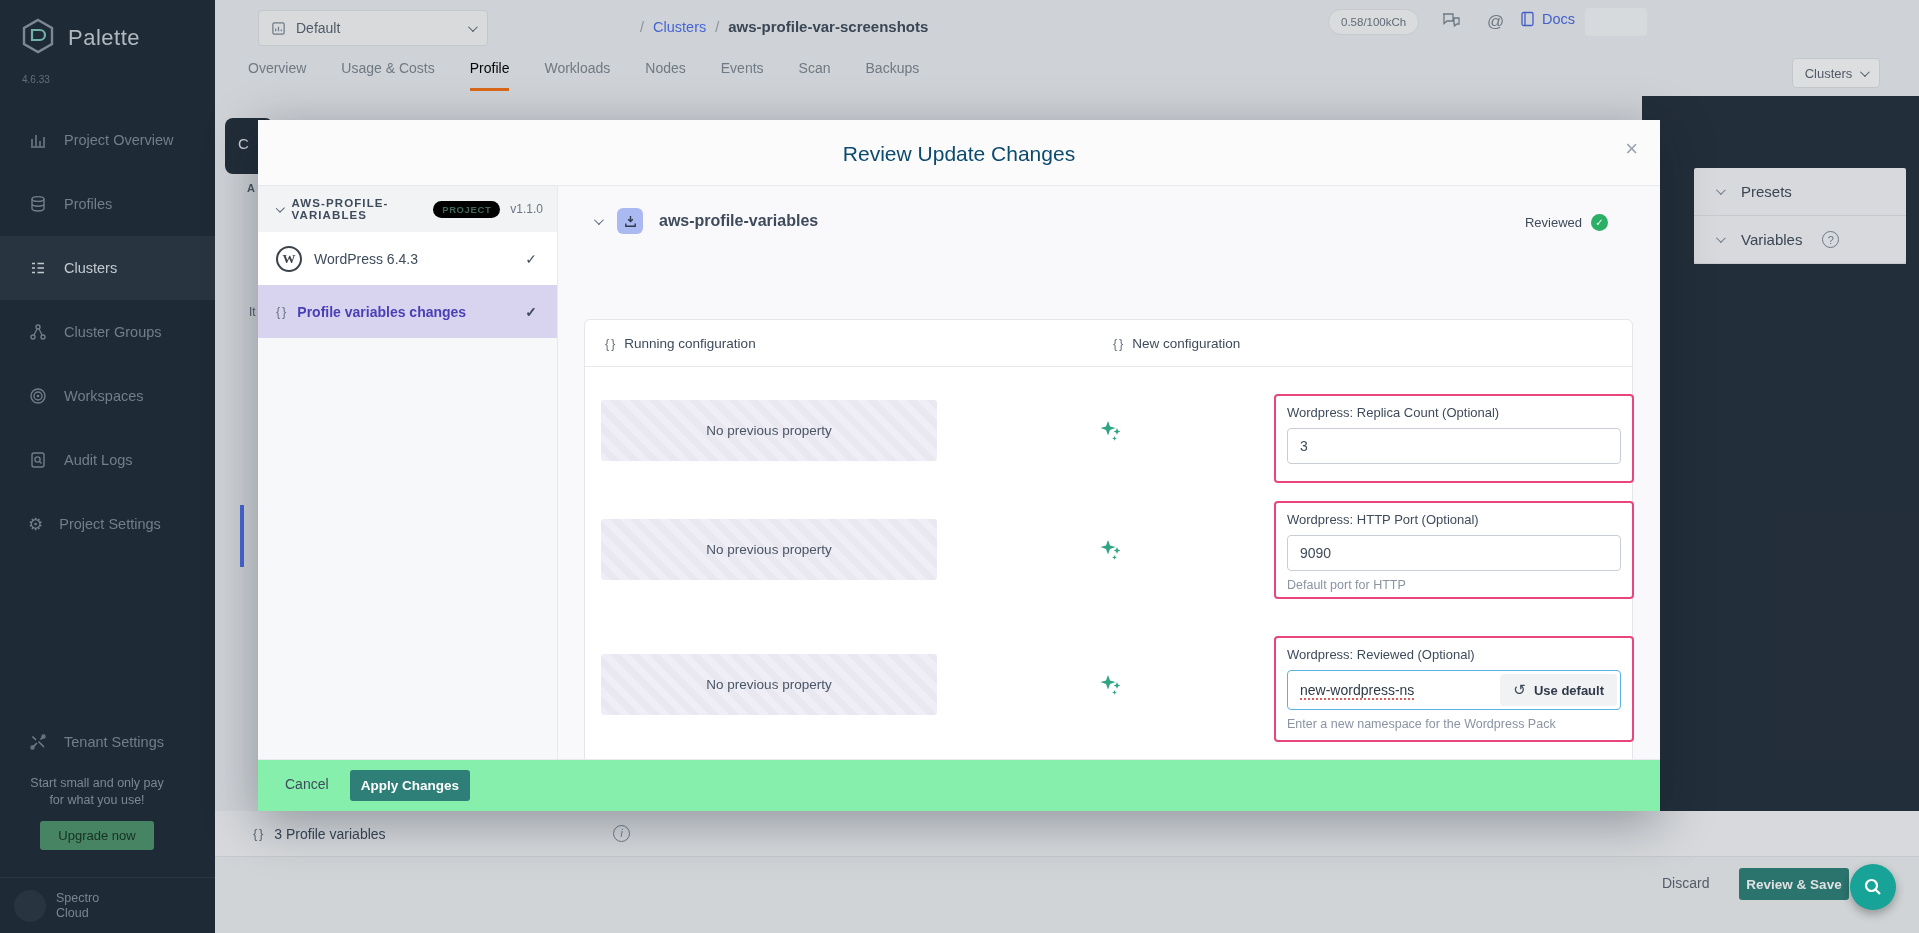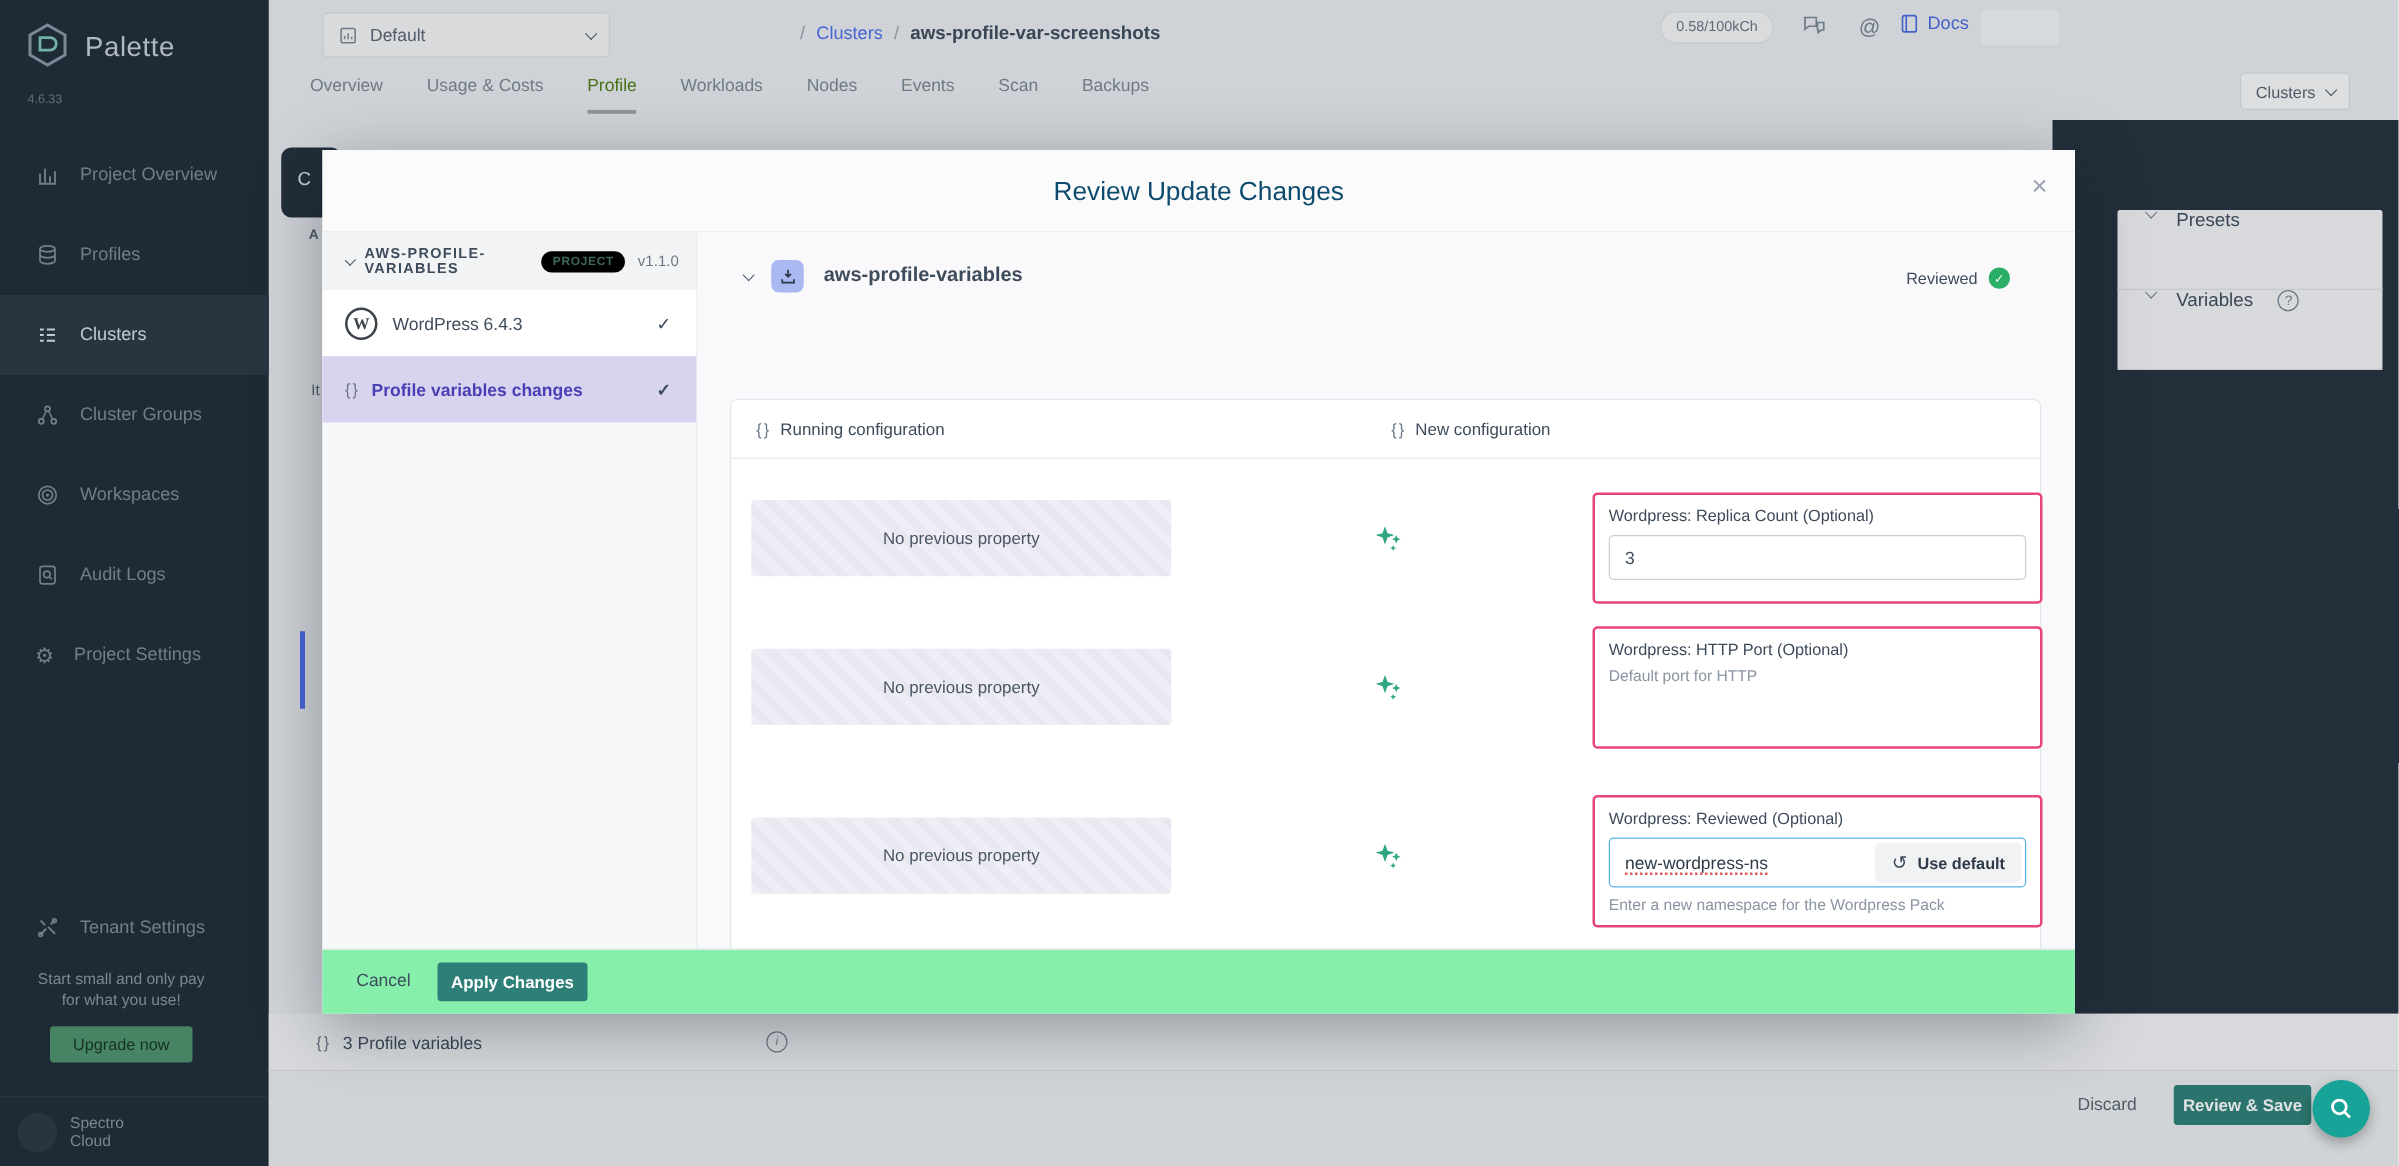--- a/index.html
+++ b/index.html
@@ -33,29 +33,29 @@
   .crumb-sep { color:#9AA3AF; }
   .crumb-link { color:#4D6FF0; cursor:pointer; }
   .crumb-cur { color:#3E4B5B; font-weight:700; font-size:15px; }
   .usage-pill { position:absolute; left:1328px; top:9px; height:26px; padding:0 12px; background:rgba(255,255,255,.6); border:1px solid #E2E4E8; border-radius:13px; display:flex; align-items:center; font-size:11.5px; color:#6B7684; }
   .top-icon { position:absolute; top:10px; color:#7A8694; cursor:pointer; }
   .docs-link { position:absolute; left:1520px; top:11px; display:flex; gap:7px; align-items:center; color:#4A69E2; font-size:14.5px; cursor:pointer; }
   .user-box { position:absolute; left:1585px; top:8px; width:62px; height:28px; background:rgba(255,255,255,.5); border-radius:4px; }
   .settings-btn { position:absolute; left:1792px; top:58px; width:88px; height:30px; background:rgba(255,255,255,.8); border:1px solid #DFE1E6; border-radius:4px; display:flex; align-items:center; justify-content:center; gap:8px; color:#5A6472; font-size:13px; cursor:pointer; }
   .tabs { position:absolute; left:248px; top:60px; display:flex; gap:35px; }
   .tab { font-size:14px; color:#7C8792; padding-bottom:12px; cursor:pointer; }
-  .tab.active { color:#4d7c0f; border-bottom:3px solid #a3a3a3; }
+  .tab.active { color:#000000; border-bottom:3px solid #f97316; }
 
   
   .dark-chip { position:absolute; left:225px; top:118px; width:48px; height:56px; background:#222E3A; border-radius:8px; color:#E7EBEF; font-size:15px; padding:17px 0 0 13px; z-index:1; }
   .frag { position:absolute; color:#55606D; font-size:11px; font-weight:700; z-index:1; }
   .blue-bar { position:absolute; left:240px; top:505px; width:4px; height:62px; background:#4D6FF0; z-index:1; }
   .right-dark { position:absolute; left:1642px; top:96px; width:277px; height:715px; background:#242F3B; z-index:1; }
   .side-panels { position:absolute; left:52px; top:72px; width:212px; background:#F6F6F8; border-radius:2px; }
-  .panel-row { height:64px; display:flex; gap:18px; padding:0 22px; border-bottom:1px solid #E3E4E8; font-size:15px; color:#3E4B5B; cursor:pointer; }
+  .panel-row { height:48px; display:flex; align-items:center; gap:18px; padding:0 22px; border-bottom:1px solid #E3E4E8; font-size:15px; color:#3E4B5B; cursor:pointer; }
   .q-circle { width:17px; height:17px; border:1.4px solid #7A8694; border-radius:50%; font-size:11px; color:#7A8694; display:flex; align-items:center; justify-content:center; margin-left:2px; }
   .vars-bar { position:absolute; left:215px; top:811px; width:1704px; height:46px; background:#F6F6F8; border-bottom:1px solid #E1E2E6; display:flex; align-items:center; padding-left:38px; gap:12px; z-index:1; font-size:14px; color:#3E4B5B; }
   .info-circle { width:17px; height:17px; border:1.4px solid #7A8694; border-radius:50%; font-size:10px; font-style:italic; color:#7A8694; display:flex; align-items:center; justify-content:center; position:absolute; left:398px; cursor:pointer; }
   .page-footer { position:absolute; left:215px; top:857px; width:1704px; height:76px; background:#EFF0F2; z-index:1; }
   .discard { position:absolute; left:1447px; top:18px; font-size:14px; color:#5A6472; cursor:pointer; }
   .btn-teal { background:#2E7F77; color:#FFFFFF; border:none; border-radius:3px; font-size:13.5px; font-weight:700; font-family:"Liberation Sans", sans-serif; cursor:pointer; }
   .review-save { position:absolute; left:1524px; top:11px; width:110px; height:32px; }
 
   .braces { font-size:13px; color:#6B7684; letter-spacing:-1px; font-weight:400; }
 
@@ -345,20 +345,21 @@
         </div>
 
         <div class="prev-box" style="top:199px;">No previous property</div>
         <svg class="sparkle" style="top:217px;" viewBox="0 0 26 26">
           <path d="M10 3l2 5.5L17.5 10 12 12l-2 5.5L8 12 2.5 10 8 8.5z" fill="#2FA583"></path>
           <path d="M19 10l1 2.4 2.4 1-2.4 1-1 2.4-1-2.4-2.4-1 2.4-1z" fill="#2FA583"></path>
           <path d="M16.5 18l.7 1.7 1.8.7-1.8.7-.7 1.7-.7-1.7-1.7-.7 1.7-.7z" fill="#2FA583"></path>
         </svg>
         <div class="pink-group" style="top:181px; height:98px;">
           <div class="field-label">Wordpress: HTTP Port (Optional)</div>
+          <input class="field-input" value="9090" style="">
           <div class="helper">Default port for HTTP</div>
         </div>
 
         <div class="prev-box" style="top:334px;">No previous property</div>
         <svg class="sparkle" style="top:352px;" viewBox="0 0 26 26">
           <path d="M10 3l2 5.5L17.5 10 12 12l-2 5.5L8 12 2.5 10 8 8.5z" fill="#2FA583"></path>
           <path d="M19 10l1 2.4 2.4 1-2.4 1-1 2.4-1-2.4-2.4-1 2.4-1z" fill="#2FA583"></path>
           <path d="M16.5 18l.7 1.7 1.8.7-1.8.7-.7 1.7-.7-1.7-1.7-.7 1.7-.7z" fill="#2FA583"></path>
         </svg>
         <div class="pink-group" style="top:316px; height:106px;">

